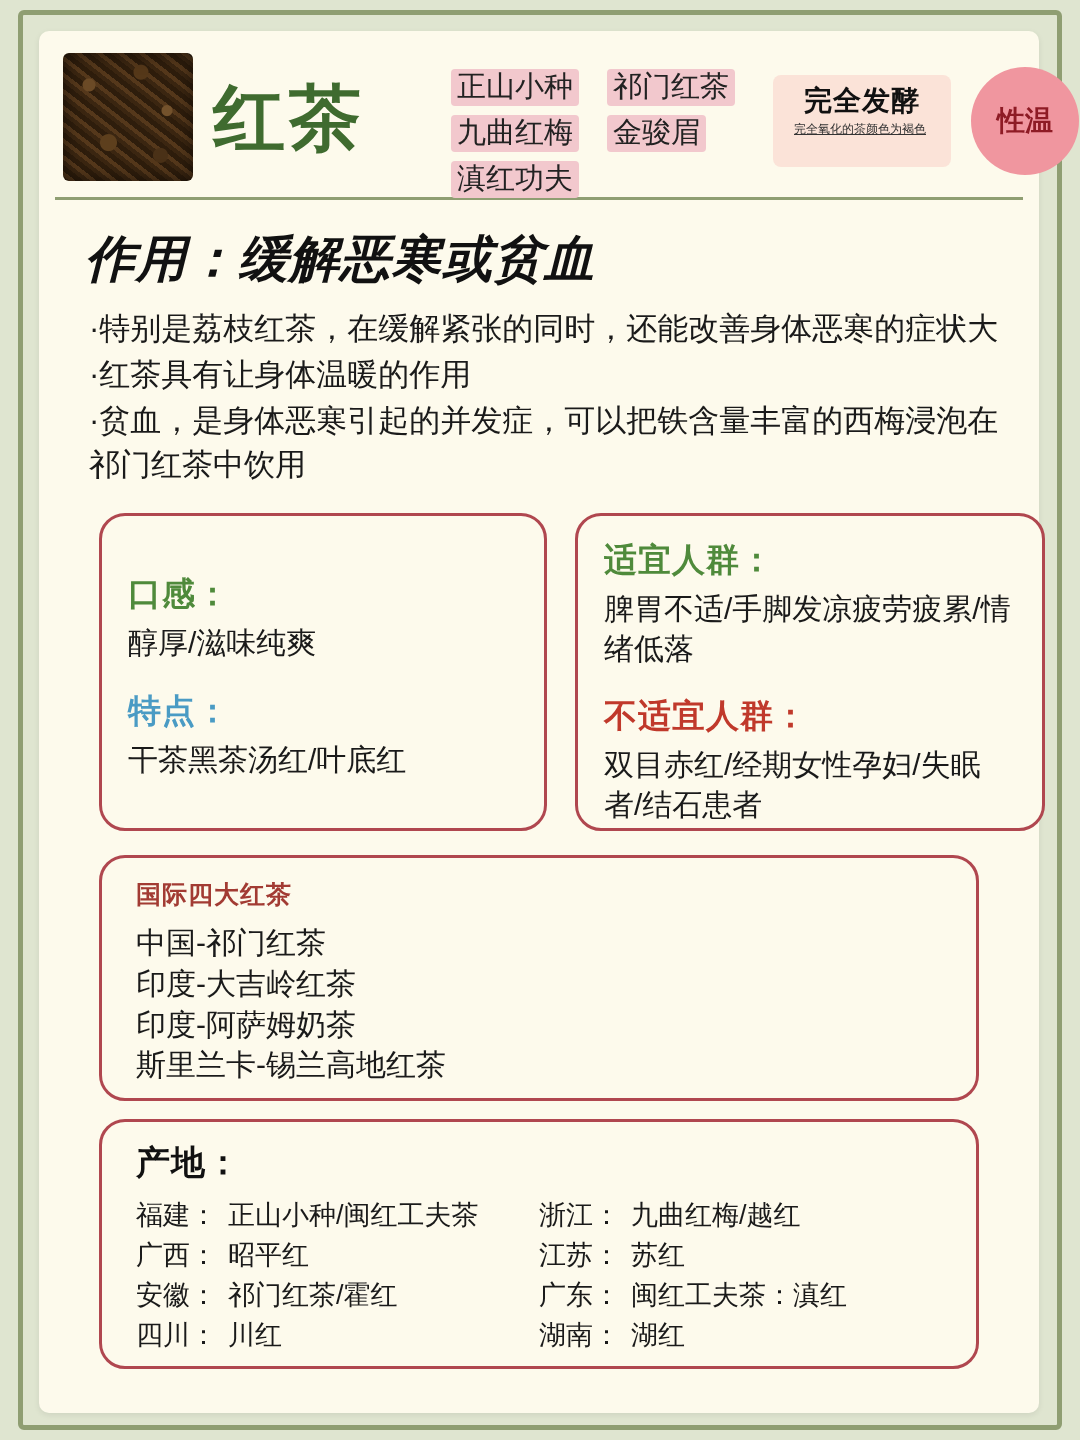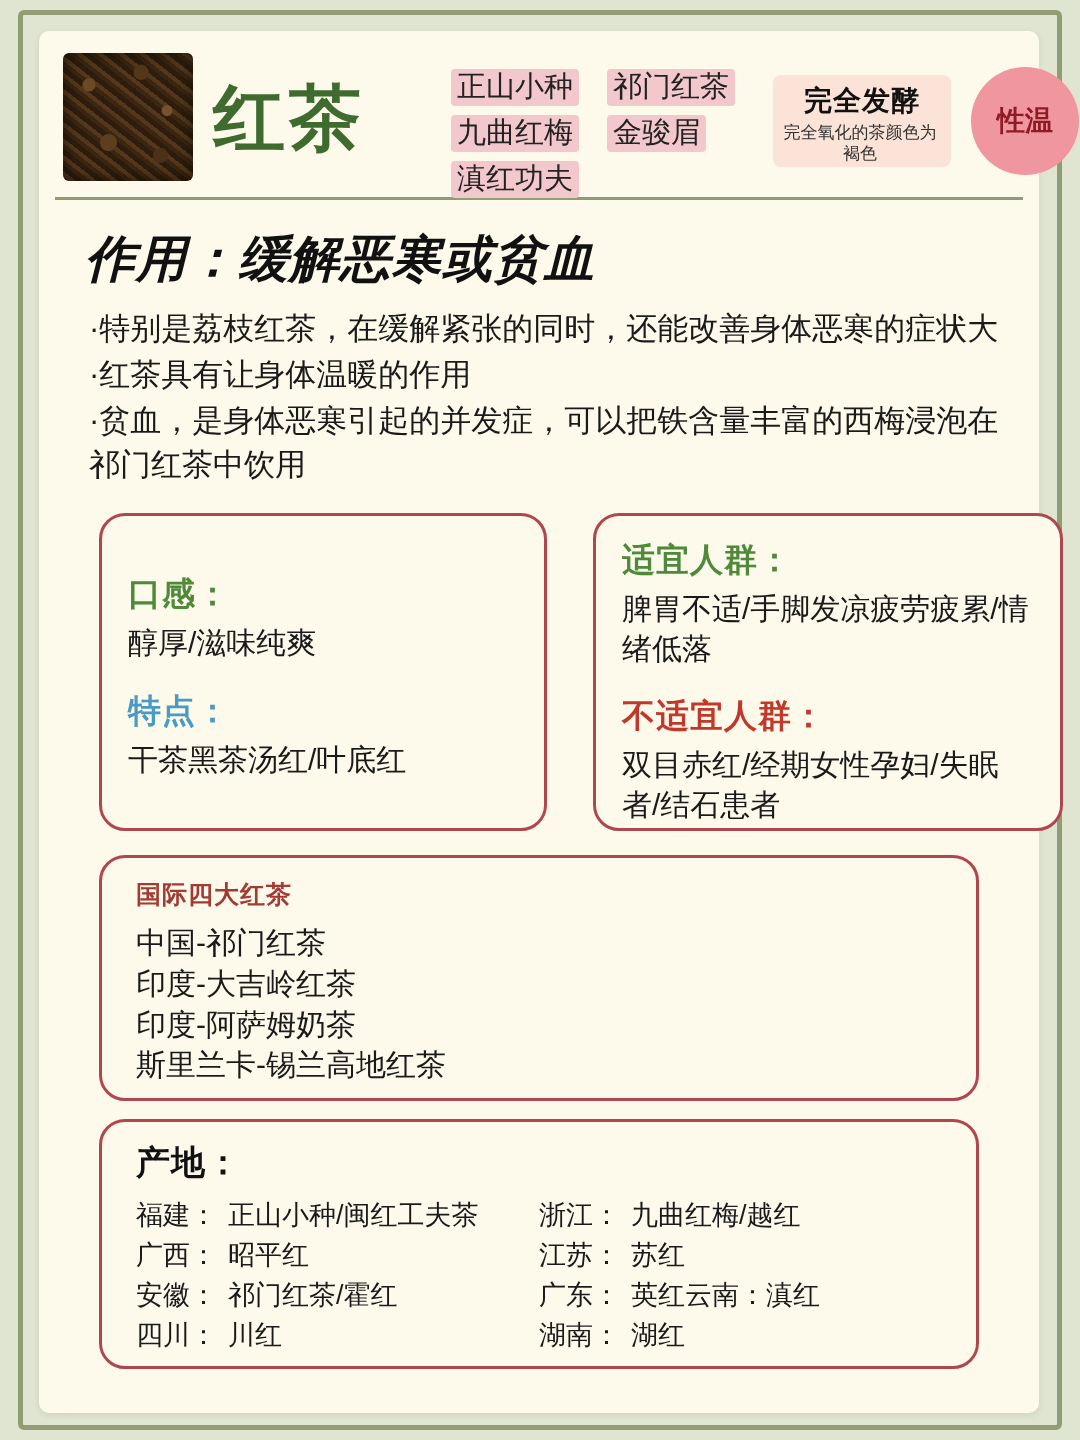--- a/index.html
+++ b/index.html
@@ -100,25 +100,26 @@
     text-align: center;
   }
   .ferment-title {
     font-size: 28px;
     font-weight: bold;
     color: #111;
     padding-top: 7px;
     letter-spacing: 1px;
   }
   .ferment-sub {
-    font-size: 17px;
+    font-size: 12px;
     color: #333;
     line-height: 1.25;
     padding: 2px 12px 0 8px;
     font-family: "DejaVu Serif", "Liberation Serif", serif;
+    text-decoration: underline;
   }
   .nature-badge {
     position: absolute;
     left: 916px;
     top: 22px;
     width: 108px;
     height: 108px;
     border-radius: 50%;
     background: #f0969f;
     color: #8e1b25;
@@ -154,21 +155,21 @@
   }
   .card {
     position: absolute;
     box-sizing: border-box;
     border: 3px solid #b0474f;
     border-radius: 26px;
     background: #fdfaec;
     padding: 22px 26px;
   }
   .card-left { left: 12px; top: 0; width: 448px; height: 318px; }
-  .card-right { left: 506px; top: 0; width: 470px; height: 318px; }
+  .card-right { left: 488px; top: 0; width: 470px; height: 318px; }
 
   .lbl {
     font-size: 33px;
     font-weight: bold;
     letter-spacing: 1px;
   }
   .lbl-green { color: #4f8a3b; }
   .lbl-blue { color: #4a9bc4; }
   .lbl-red { color: #c0392b; }
   .val {
@@ -318,21 +319,21 @@
           </div>
         </div>
         <div class="origin-col">
           <div class="row">
             <span class="k">浙江：</span><span>九曲红梅/越红</span>
           </div>
           <div class="row">
             <span class="k">江苏：</span><span>苏红</span>
           </div>
           <div class="row">
-            <span class="k">广东：</span><span>英红云南：滇红</span>
+            <span class="k">广东：</span><span>闽红工夫茶：滇红</span>
           </div>
           <div class="row">
             <span class="k">湖南：</span><span>湖红</span>
           </div>
         </div>
       </div>
     </div>
 
   </div>
 </div>

